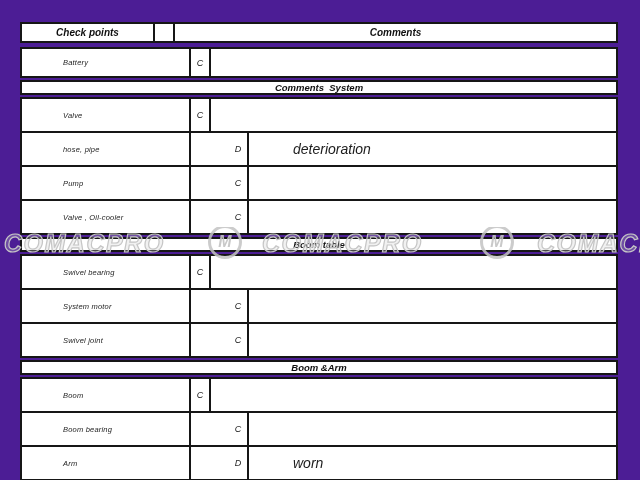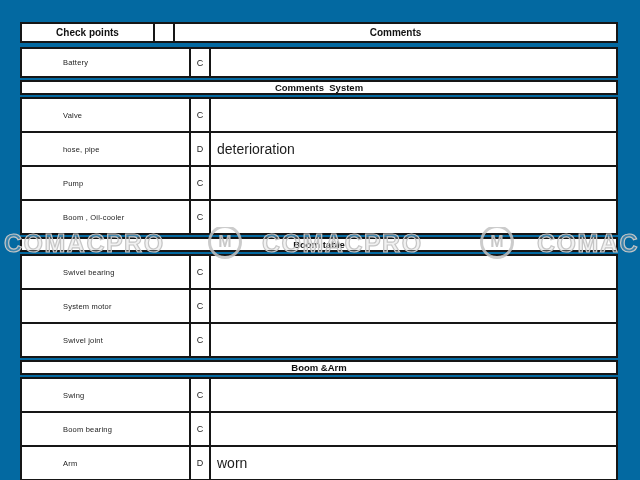--- a/index.html
+++ b/index.html
@@ -6,21 +6,22 @@
   body {
     width:640px; height:480px;
     background:#ffffff;
     font-family:"Liberation Sans", sans-serif;
     -webkit-font-smoothing:antialiased;
   }
   #page {
     position:relative;
     width:640px; height:480px;
     overflow:hidden;
-    background:#0369a1;
+    background:#4c1d95;
+    font-style:italic;
   }
   #sheet {
     position:absolute;
     left:20px; top:22px;
     width:598px;
     box-sizing:border-box;
   }
   
   .hdr-row {
     box-sizing:border-box;
@@ -40,21 +41,21 @@
   .hdr-comment { flex:1; }
   
   .row {
     box-sizing:border-box;
     height:36px;
     border:2px solid #161616;
     display:flex;
     background:#fff;
     padding-left:36px;
   }
-  .row + .row { margin-top:-2px; }
+  .row + .row { margin-top:-2px;gap:38px; }
   .row.first { height:31px; }
   .cell { box-sizing:border-box; display:flex; align-items:center; color:#1c1c1c; }
   .cell.label { width:133px; border-right:2px solid #161616; padding-left:5px; font-size:7.5px; letter-spacing:0.2px; }
   .cell.mark  { width:20px;  border-right:2px solid #161616; justify-content:center; font-size:9px; }
   .cell.comment { flex:1; padding-left:6px; font-size:14px; }
   
   .band {
     box-sizing:border-box;
     height:15px;
     border:2px solid #161616;
@@ -122,21 +123,21 @@
           <div class="cell label">hose, pipe</div>
           <div class="cell mark">D</div>
           <div class="cell comment">deterioration</div>
         </div>
         <div class="row">
           <div class="cell label">Pump</div>
           <div class="cell mark">C</div>
           <div class="cell comment"></div>
         </div>
         <div class="row">
-          <div class="cell label">Boom , Oil-cooler</div>
+          <div class="cell label">Valve , Oil-cooler</div>
           <div class="cell mark">C</div>
           <div class="cell comment"></div>
         </div>
         <div class="band">Boom table</div>
         <div class="row">
           <div class="cell label">Swivel bearing</div>
           <div class="cell mark">C</div>
           <div class="cell comment"></div>
         </div>
         <div class="row">
@@ -144,21 +145,21 @@
           <div class="cell mark">C</div>
           <div class="cell comment"></div>
         </div>
         <div class="row">
           <div class="cell label">Swivel joint</div>
           <div class="cell mark">C</div>
           <div class="cell comment"></div>
         </div>
         <div class="band">Boom &amp;Arm</div>
         <div class="row">
-          <div class="cell label">Swing</div>
+          <div class="cell label">Boom</div>
           <div class="cell mark">C</div>
           <div class="cell comment"></div>
         </div>
         <div class="row">
           <div class="cell label">Boom bearing</div>
           <div class="cell mark">C</div>
           <div class="cell comment"></div>
         </div>
         <div class="row">
           <div class="cell label">Arm</div>

